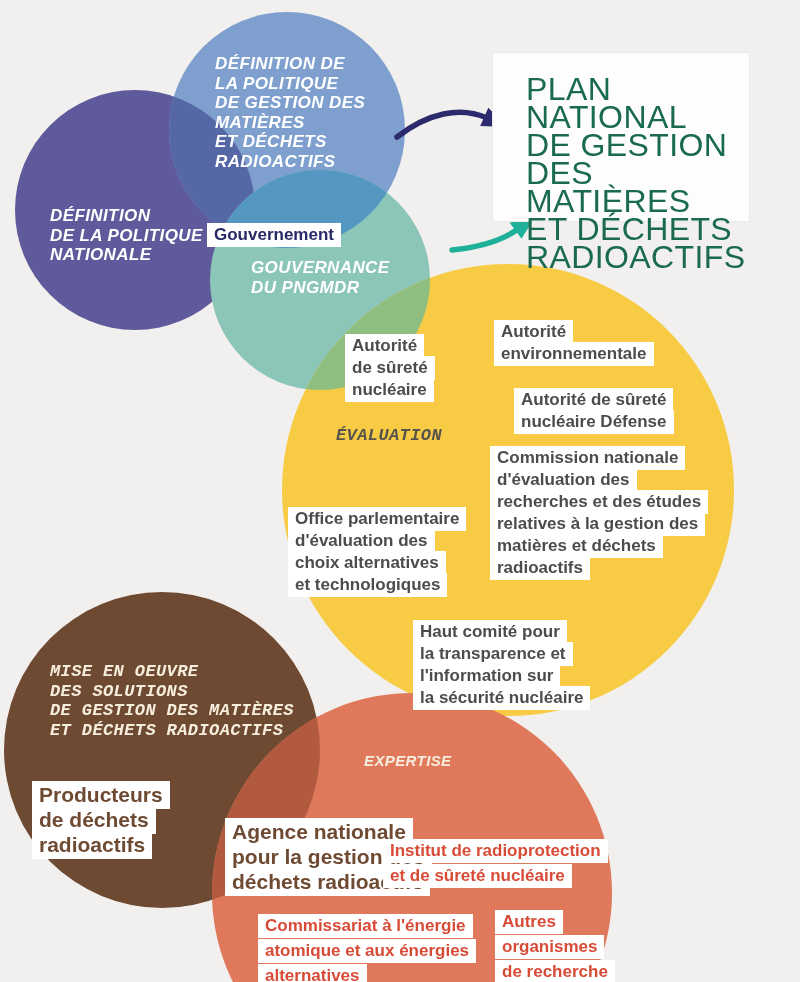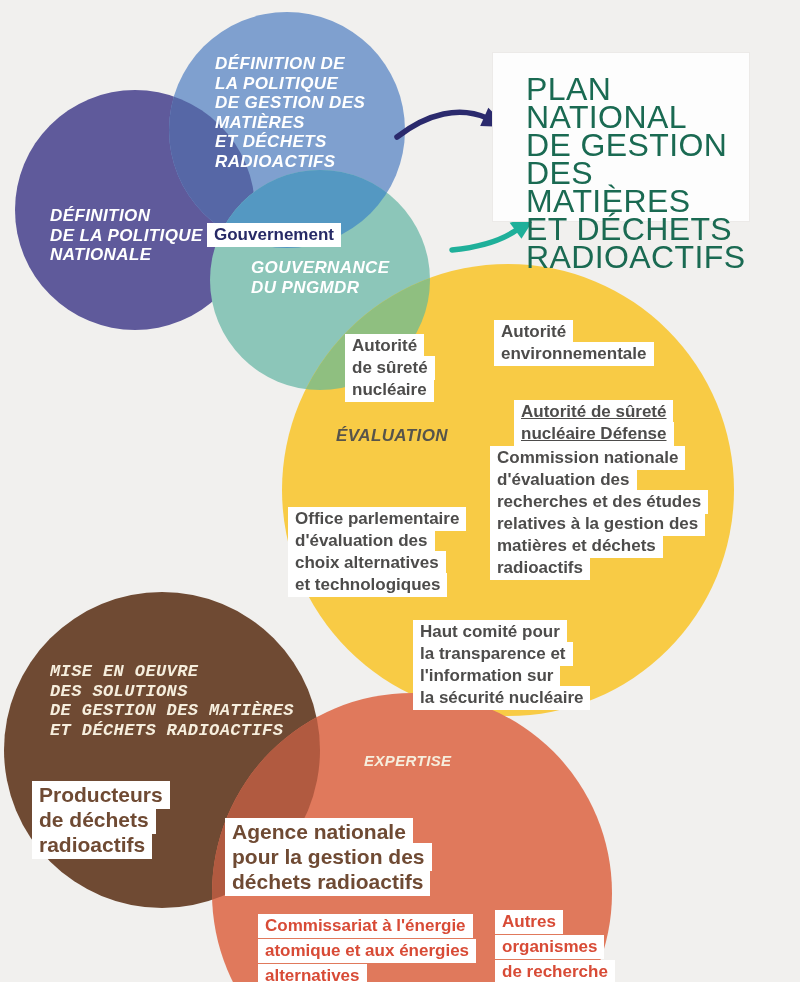--- a/index.html
+++ b/index.html
@@ -108,38 +108,38 @@
 LA POLITIQUE
 DE GESTION DES
 MATIÈRES
 ET DÉCHETS
 RADIOACTIFS</div>
   <div class="role white" style="left:50px;top:206px;">DÉFINITION
 DE LA POLITIQUE
 NATIONALE</div>
   <div class="role white" style="left:251px;top:258px;">GOUVERNANCE
 DU PNGMDR</div>
-  <div class="role dark" style="left:336px;top:426px;">ÉVALUATION</div>
+  <div class="role dark" style="left:336px;top:426px;font-family:Liberation Mono, monospace;">ÉVALUATION</div>
   <div class="role cream" style="left:50px;top:662px;font-family:Liberation Mono, monospace;">MISE EN OEUVRE
 DES SOLUTIONS
 DE GESTION DES MATIÈRES
 ET DÉCHETS RADIOACTIFS</div>
   <div class="role cream small" style="left:364px;top:751px;">EXPERTISE</div>
 
   <div class="chip navy" style="left:188px;top:196px;margin-left:19px;">
     <span>Gouvernement</span></div>
 
   <div class="chip gray" style="left:345px;top:313px;">
     <span>Autorité
 de sûreté
 nucléaire</span></div>
   <div class="chip gray" style="left:494px;top:299px;">
     <span>Autorité
 environnementale</span></div>
-  <div class="chip gray" style="left:514px;top:379px;text-decoration:underline;">
+  <div class="chip gray" style="left:514px;top:367px;">
     <span>Autorité de sûreté
 nucléaire Défense</span></div>
   <div class="chip gray" style="left:490px;top:425px;">
     <span>Commission nationale
 d'évaluation des
 recherches et des études
 relatives à la gestion des
 matières et déchets
 radioactifs</span></div>
   <div class="chip gray" style="left:288px;top:486px;">
@@ -155,20 +155,23 @@
 
   <div class="chip brown" style="left:32px;top:757px;">
     <span>Producteurs
 de déchets
 radioactifs</span></div>
   <div class="chip brown" style="left:187px;top:794px;margin-left:38px;">
     <span>Agence nationale
 pour la gestion des
 déchets radioactifs</span></div>
 
+  <div class="chip red" style="left:383px;top:813px;">
+    <span>Institut de radioprotection
+et de sûreté nucléaire</span></div>
   <div class="chip red" style="left:258px;top:888px;">
     <span>Commissariat à l'énergie
 atomique et aux énergies
 alternatives</span></div>
   <div class="chip red" style="left:495px;top:884px;">
     <span>Autres
 organismes
 de recherche</span></div>
 
 </div>

